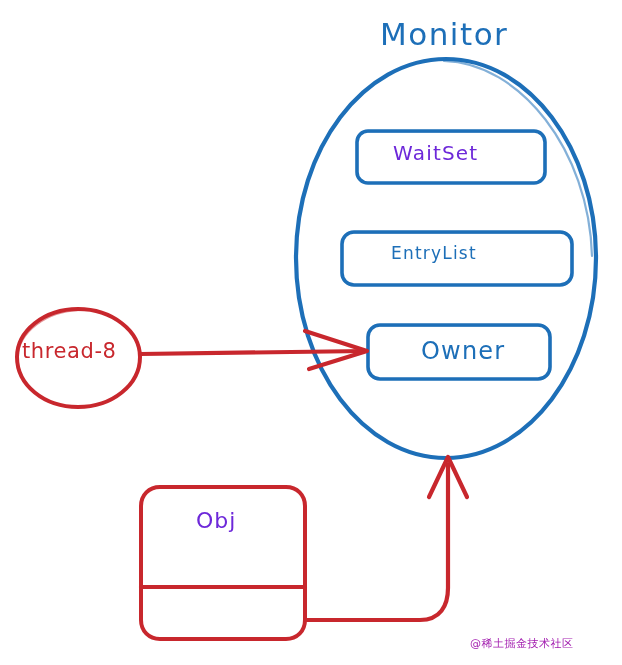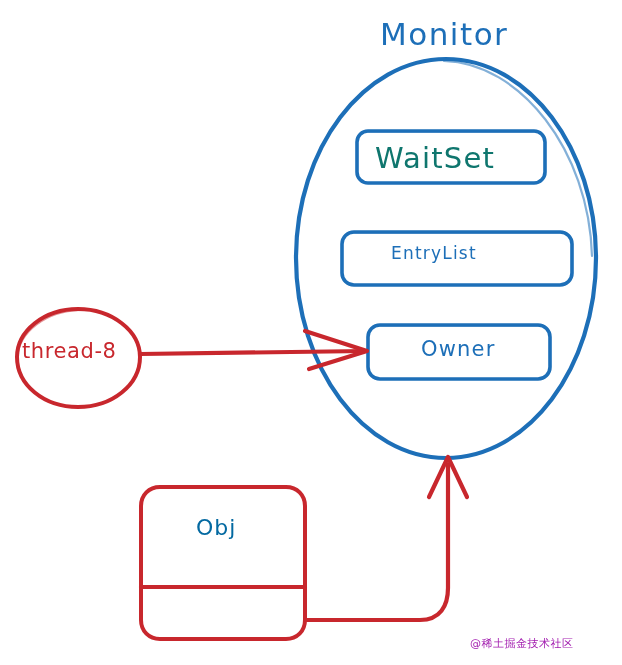--- a/index.html
+++ b/index.html
@@ -32,54 +32,53 @@
   }
   .lbl-monitor {
     left: 380px;
     top: 16px;
     font-size: 31px;
     color: #1d6fb8;
     letter-spacing: 1.5px;
     font-weight: 400;
   }
   .lbl-waitset {
-    left: 375px;
+    left: 393px;
     top: 141px;
-    font-size: 29px;
-    color: #0f766e;
+    font-size: 20px;
+    color: #6d28d9;
     letter-spacing: 1.2px;
   }
   .lbl-entrylist {
     left: 391px;
     top: 243px;
     font-size: 17px;
     color: #1d6fb8;
     letter-spacing: 1.2px;
   }
   .lbl-owner {
     left: 421px;
     top: 337px;
-    font-size: 21px;
+    font-size: 24px;
     color: #1d6fb8;
     letter-spacing: 1.2px;
   }
   .lbl-thread {
     left: 22px;
     top: 339px;
     font-size: 21px;
     color: #c8272d;
     letter-spacing: 0.6px;
   }
   .lbl-obj {
     left: 196px;
     top: 508px;
     font-size: 22px;
-    color: #0369a1;
+    color: #6d28d9;
     letter-spacing: 1px;
-    margin-top: 7px;
   }
   .lbl-markword {
     left: 156px;
     top: 604px;
     font-size: 22px;
     color: #c8272d;
     letter-spacing: 0.8px;
   }
   .watermark {
     position: absolute;

